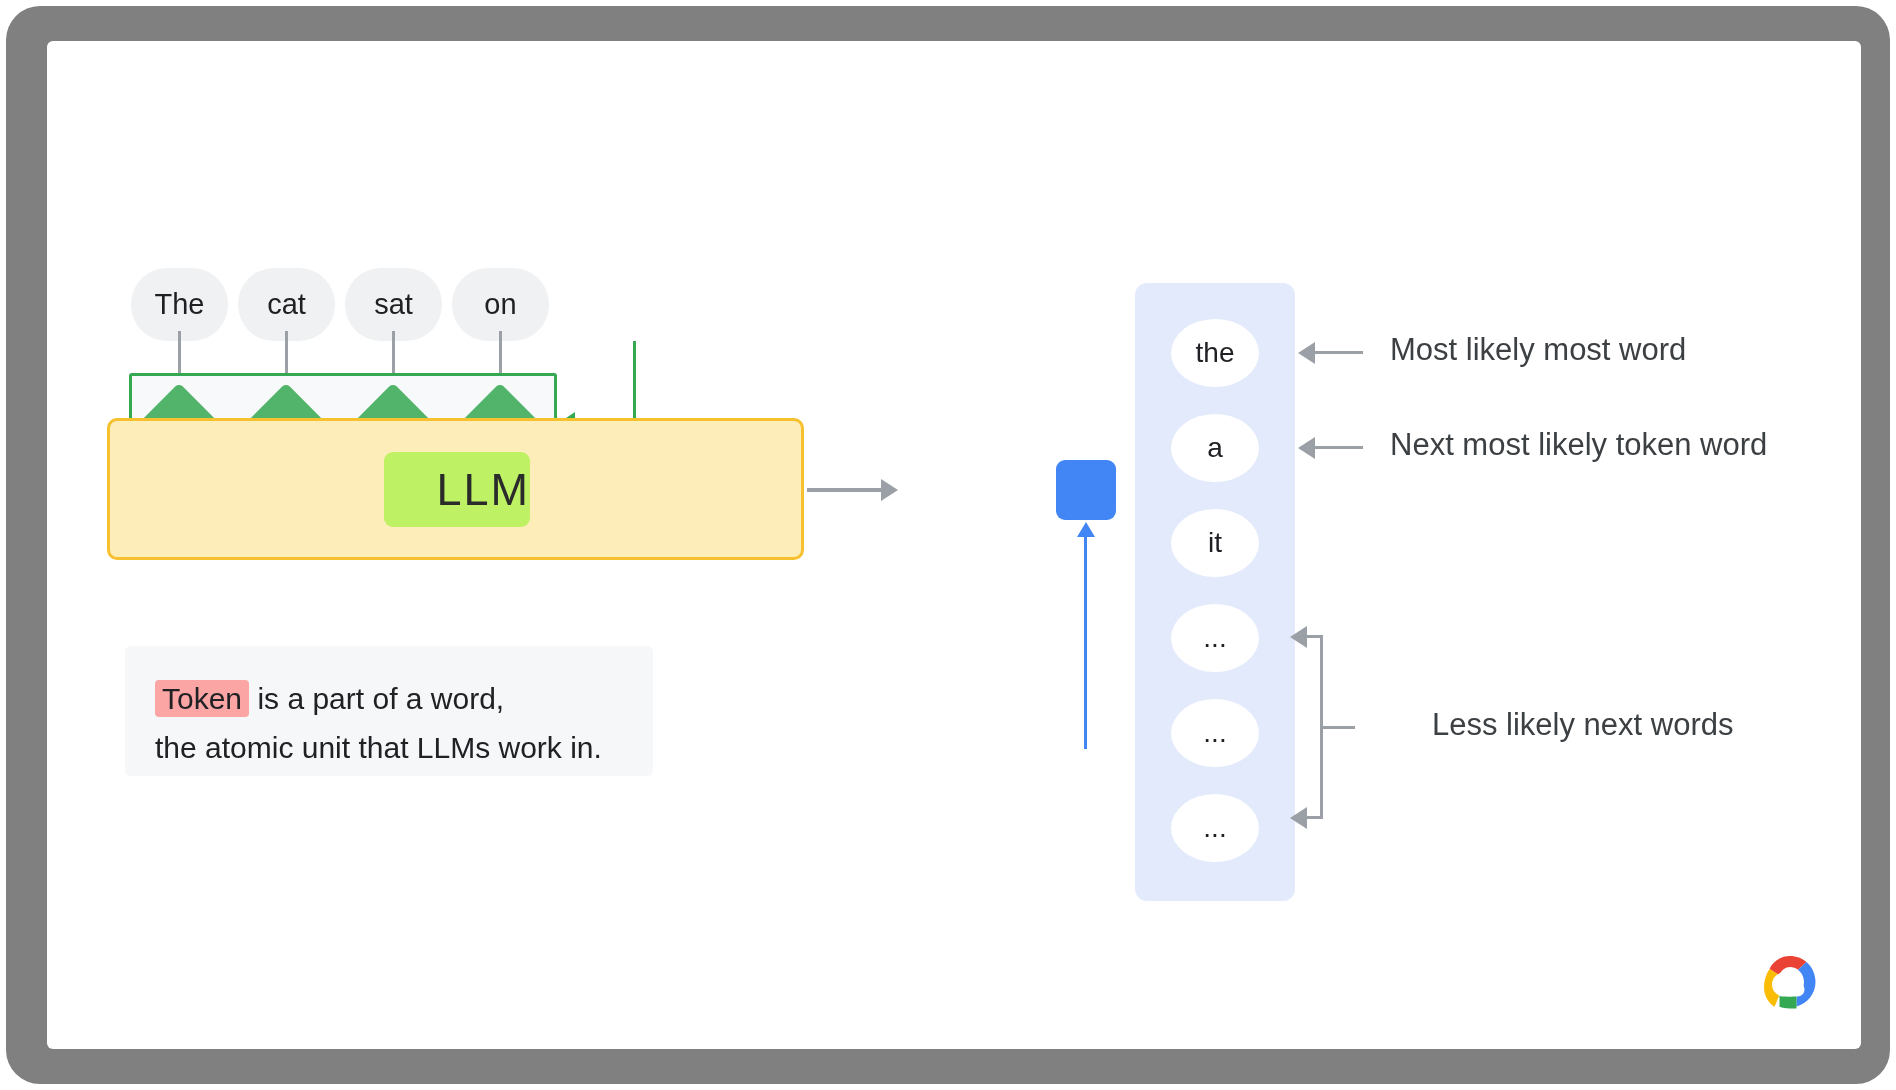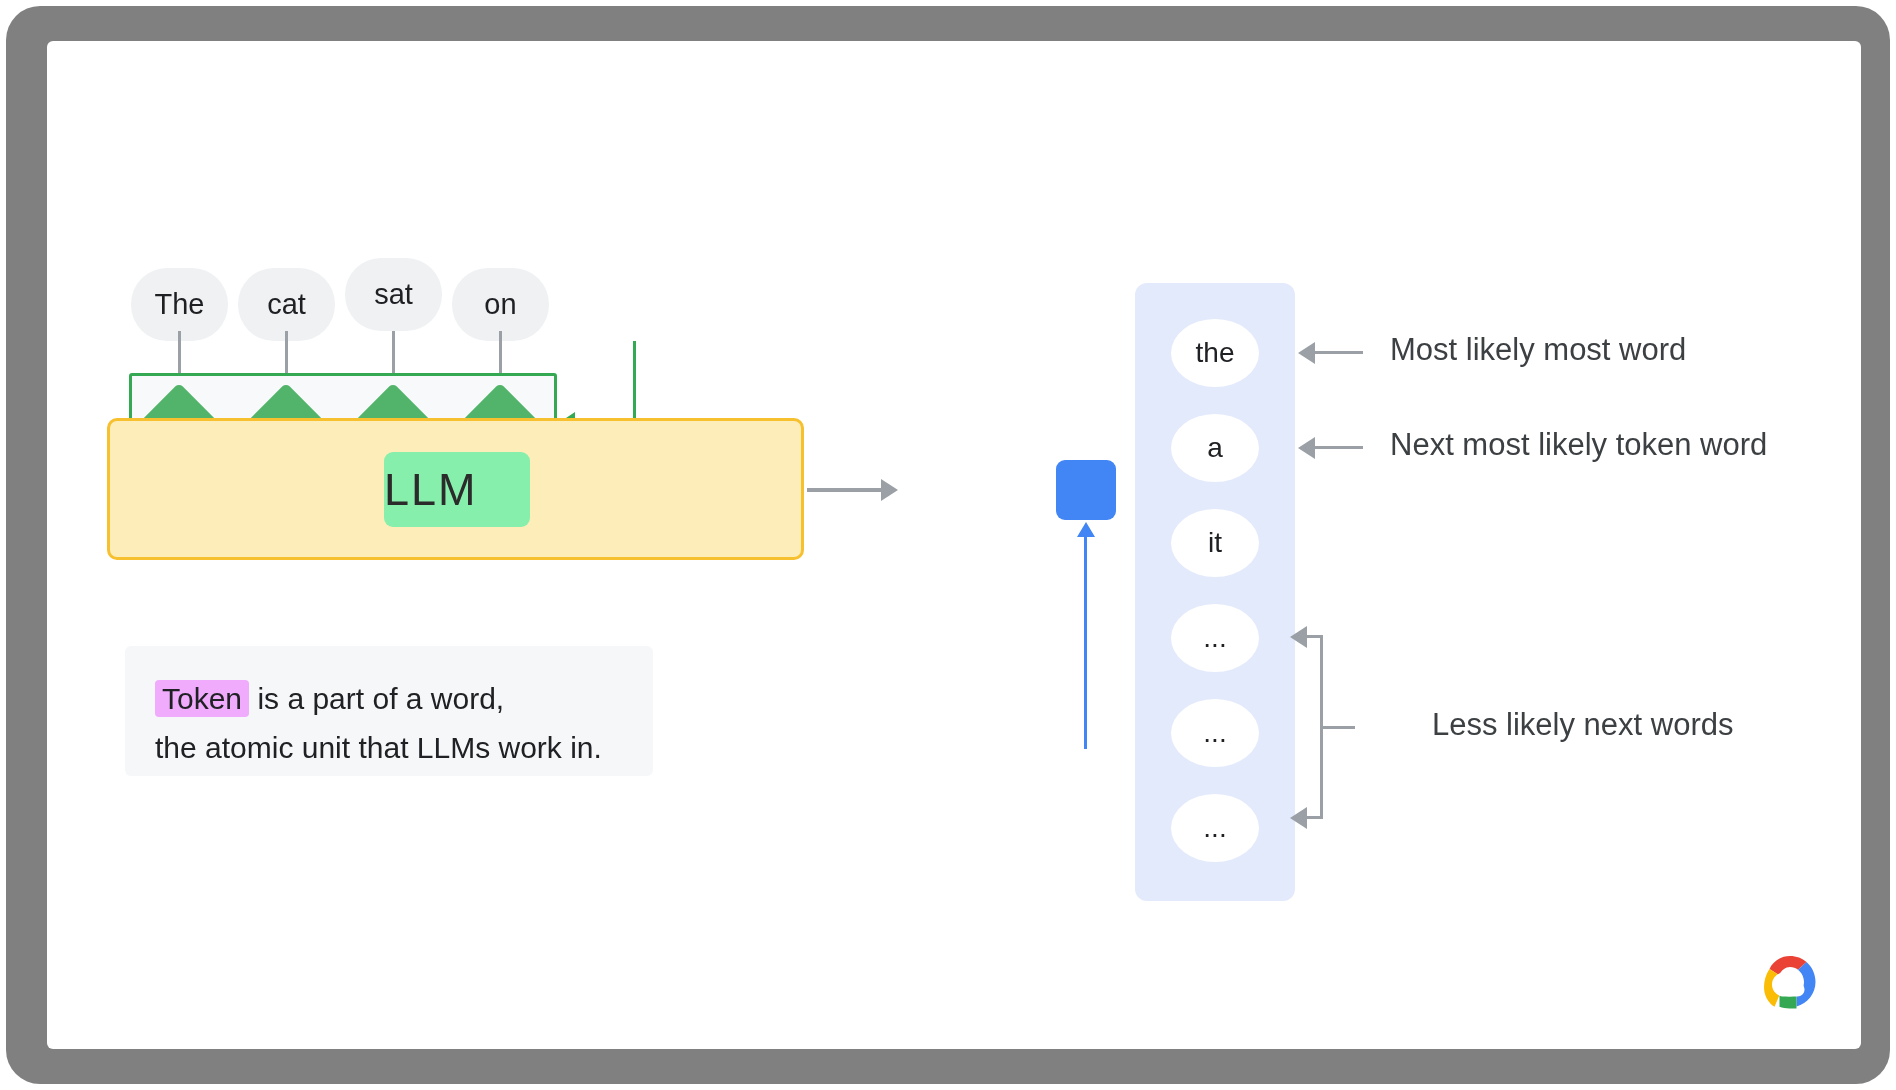--- a/index.html
+++ b/index.html
@@ -134,25 +134,25 @@
     border: 3px solid #f7c02e;
     border-radius: 10px;
     box-sizing: border-box;
   }
   #llm-inner {
     position: absolute;
     left: 337px;
     top: 411px;
     width: 146px;
     height: 75px;
-    background: #86efac;
+    background: #bef264;
     border-radius: 9px;
     display: flex;
     align-items: center;
-    justify-content: flex-start;
+    justify-content: flex-end;
     font-size: 45px;
     color: #2b2b2b;
     letter-spacing: 2px;
   }
 
   
   #out-arrow-line {
     position: absolute;
     height: 4px;
     background: #9aa0a6;
@@ -198,21 +198,21 @@
     position: absolute;
     background: #f6f7f9;
     border-radius: 6px;
     font-size: 30px;
     line-height: 49px;
     color: #202124;
     padding: 28px 30px;
     box-sizing: border-box;
   }
   #token-kw {
-    background: #f0abfc;
+    background: #fca5a5;
     border-radius: 4px;
     padding: 2px 7px;
   }
 
   
   #prob-panel {
     position: absolute;
     background: #e3eafc;
     border-radius: 12px;
   }
@@ -283,21 +283,21 @@
 <div id="bezel">
   <div id="screen">
 
 
     <div class="chip" style="left:84px; top:227px; width:97px;">
       <span>The</span>
     </div>
     <div class="chip" style="left:191px; top:227px; width:97px;">
       <span>cat</span>
     </div>
-    <div class="chip" style="left:298px; top:217px; width:97px;">
+    <div class="chip" style="left:298px; top:227px; width:97px;">
       <span>sat</span>
     </div>
     <div class="chip" style="left:405px; top:227px; width:97px;">
       <span>on</span>
     </div>
 
     <div class="stem" style="left:131px; top:290px; height:94px;"></div>
     <div class="stem" style="left:238px; top:290px; height:94px;"></div>
     <div class="stem" style="left:345px; top:290px; height:94px;"></div>
     <div class="stem" style="left:452px; top:290px; height:94px;"></div>

